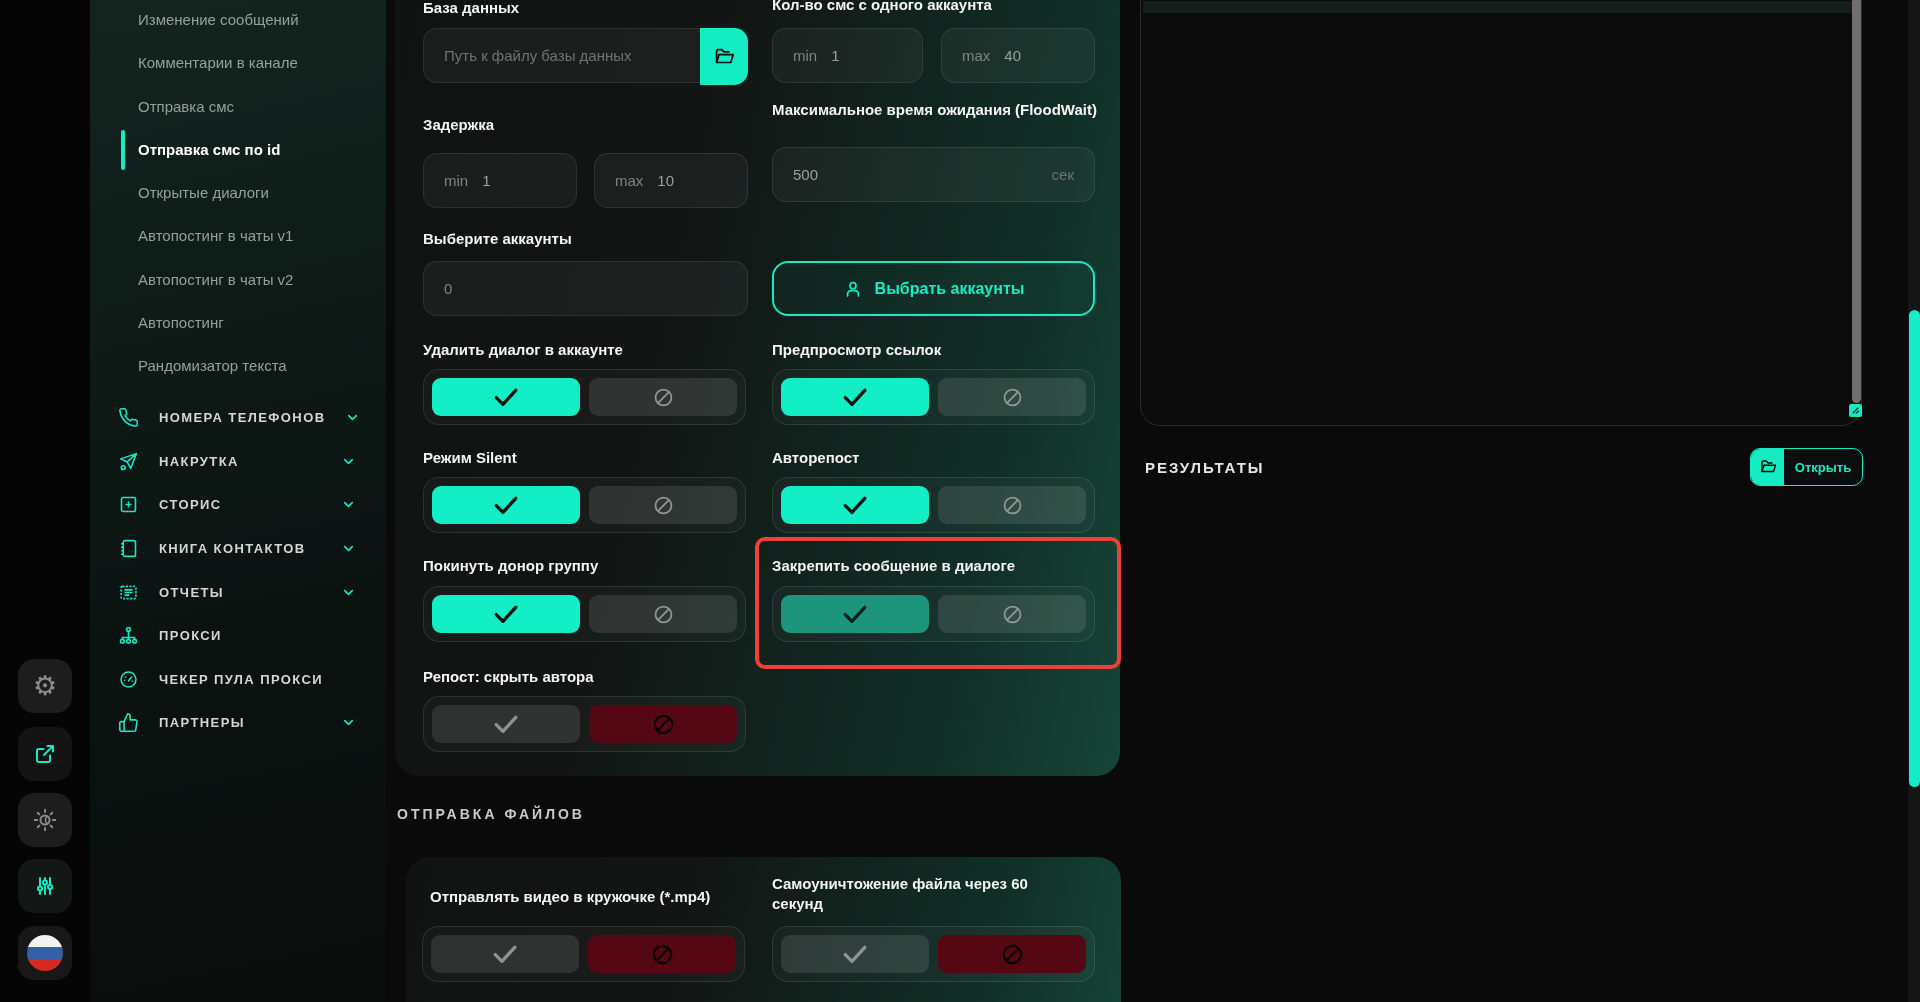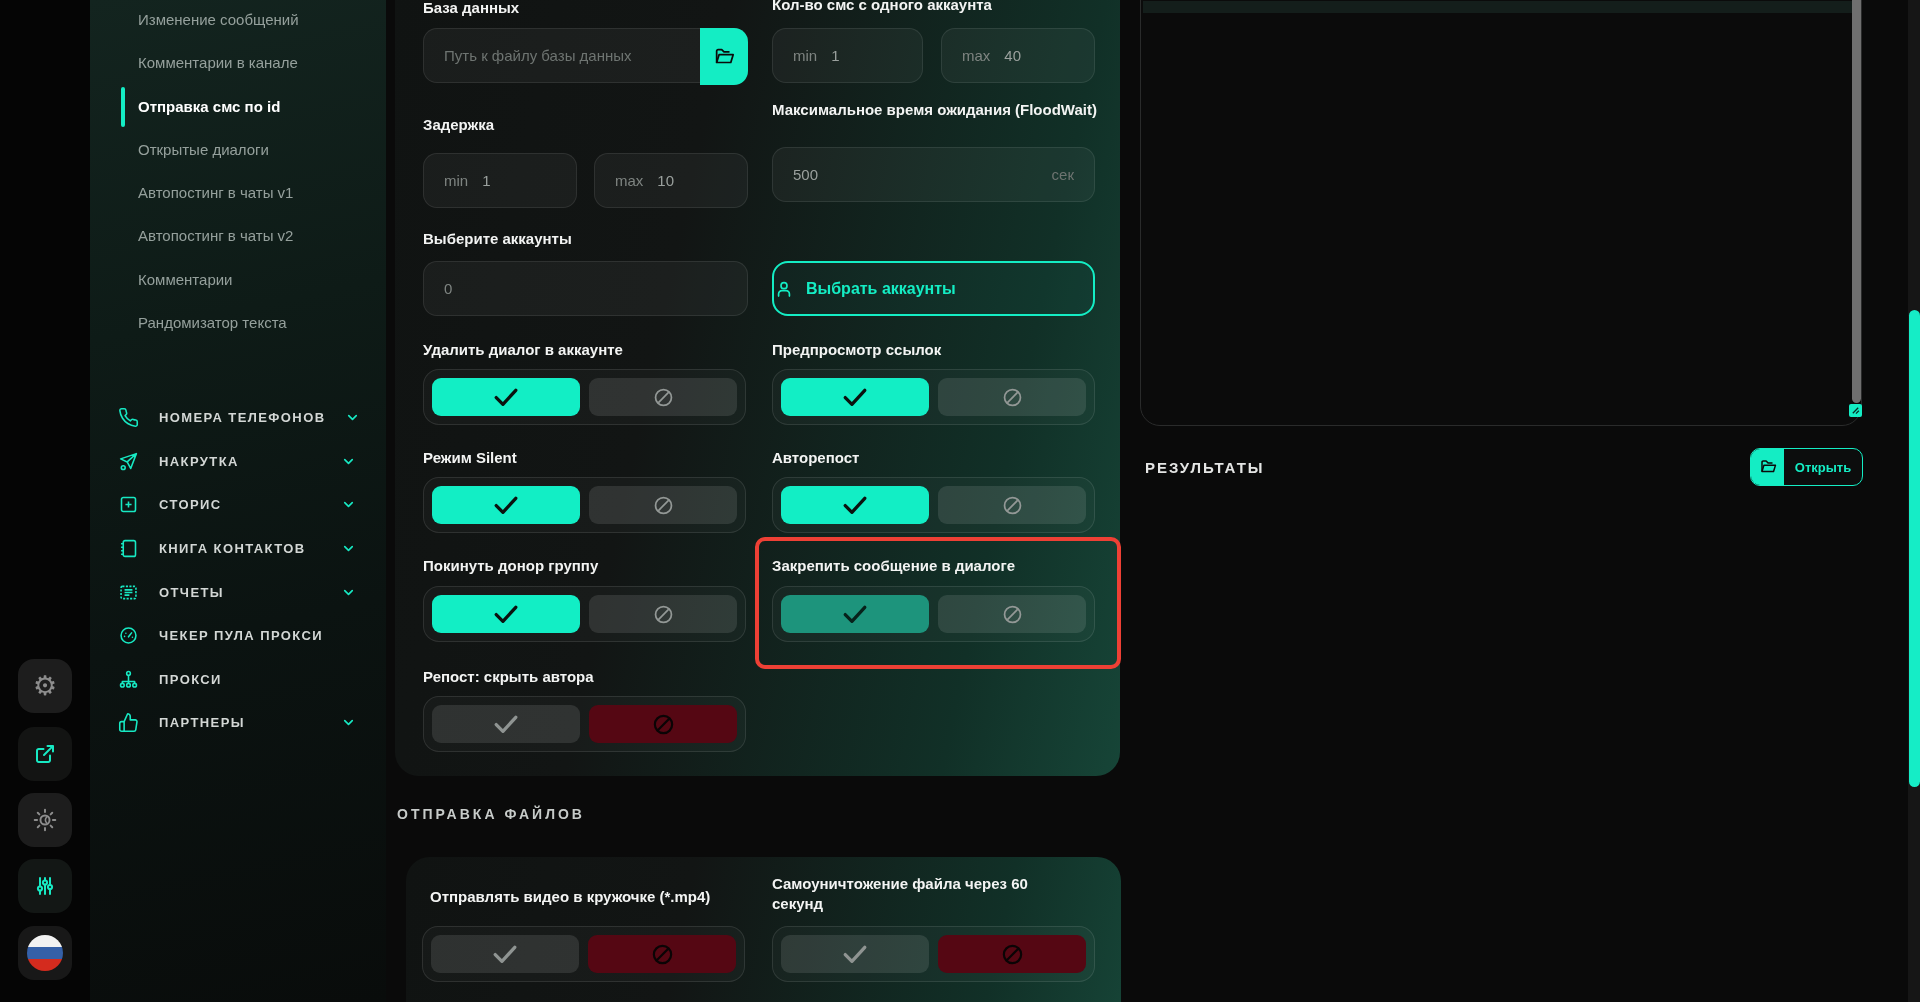--- a/index.html
+++ b/index.html
@@ -43,21 +43,21 @@
     color:#7e8481;font-size:15px;}
   .finput .pad{padding-left:20px;display:flex;gap:14px;}
   .finput .suffix{margin-left:auto;padding-right:20px;color:#6e7471;}
   .finput input{background:transparent;border:none;outline:none;color:#9aa09d;font-size:15px;
     padding-left:20px;width:100%;font-family:inherit;}
   .finput input::placeholder{color:#6e7471;opacity:1;}
   #db-input{padding-right:50px;}
   #db-folder-btn{position:absolute;right:-1px;top:-1px;width:48px;height:57px;background:#14edc4;
     border-radius:0 14px 14px 0;display:flex;align-items:center;justify-content:center;color:#0b0b0b;cursor:pointer;}
   .btn-outline{position:absolute;box-sizing:border-box;border:2px solid #14edc4;border-radius:16px;
-    background:rgba(20,237,196,0.04);display:flex;align-items:center;justify-content:flex-start;gap:12px;
+    background:rgba(20,237,196,0.04);display:flex;align-items:center;justify-content:center;gap:12px;
     color:#14edc4;font-size:16px;font-weight:700;cursor:pointer;white-space:nowrap;}
 
   
   .toggle{position:absolute;width:323px;height:56px;box-sizing:border-box;border-radius:16px;
     border:1px solid rgba(255,255,255,0.10);background:rgba(255,255,255,0.028);
     display:flex;gap:9px;padding:8px;}
   .tbtn{flex:1;border-radius:9px;display:flex;align-items:center;justify-content:center;cursor:pointer;}
   .v-on{background:#12eec5;color:#0b120f;}
   .v-muted{background:#1d947c;color:#07221b;}
   .v-idle{background:rgba(255,255,255,0.105);color:#8f9492;}
@@ -119,25 +119,26 @@
           <div style="background:#3560a8"></div>
           <div style="background:#d42b1e"></div>
       </div>
     </div>
   </div>
 
   <nav id="sidebar" class="abs">
     <ul id="submenu">
       <li>Изменение сообщений</li>
       <li>Комментарии в канале</li>
+      <li>Отправка смс</li>
       <li class="active">Отправка смс по id</li>
       <li>Открытые диалоги</li>
       <li>Автопостинг в чаты v1</li>
       <li>Автопостинг в чаты v2</li>
-      <li>Комментарии</li>
+      <li>Автопостинг</li>
       <li>Рандомизатор текста</li>
     </ul>
     <ul id="sections">
       <li>
         <svg width="21" height="21" viewBox="0 0 24 24" fill="none" stroke="currentColor" stroke-width="1.8" stroke-linejoin="round">
             <path d="M22 16.92v3a2 2 0 0 1-2.18 2 19.79 19.79 0 0 1-8.63-3.07 19.5 19.5 0 0 1-6-6 19.79 19.79 0 0 1-3.07-8.67A2 2 0 0 1 4.11 2h3a2 2 0 0 1 2 1.72 12.84 12.84 0 0 0 .7 2.81 2 2 0 0 1-.45 2.11L8.09 9.91a16 16 0 0 0 6 6l1.27-1.27a2 2 0 0 1 2.11-.45 12.84 12.84 0 0 0 2.81.7A2 2 0 0 1 22 16.92z"></path>
           </svg>
         <span>НОМЕРА ТЕЛЕФОНОВ</span>
         <svg class="chev" width="15" height="15" viewBox="0 0 24 24" fill="none" stroke="currentColor" stroke-width="2.6" stroke-linecap="round" stroke-linejoin="round">
             <path d="M6 9l6 6 6-6"></path>
@@ -175,38 +176,38 @@
       </li>
       <li>
         <svg width="21" height="21" viewBox="0 0 24 24" fill="none" stroke="currentColor" stroke-width="1.8" stroke-linejoin="round">
             <rect x="3.5" y="5" width="17" height="14" rx="1.5" stroke-dasharray="2.4 1.6"></rect>
             <path d="M7.5 9h9M7.5 12h9M7.5 15h5.5"></path>
           </svg>
         <span>ОТЧЕТЫ</span>
         <svg class="chev" width="15" height="15" viewBox="0 0 24 24" fill="none" stroke="currentColor" stroke-width="2.6" stroke-linecap="round" stroke-linejoin="round">
             <path d="M6 9l6 6 6-6"></path>
           </svg>
-      </li>
-      <li>
-        <svg width="21" height="21" viewBox="0 0 24 24" fill="none" stroke="currentColor" stroke-width="1.8" stroke-linecap="round">
-            <circle cx="12" cy="12" r="8.5"></circle>
-            <path d="M12 13.5 15.5 9"></path>
-            <path d="M7.5 13h.01M16.5 14h.01M9 9.5h.01"></path>
-          </svg>
-        <span>ЧЕКЕР ПУЛА ПРОКСИ</span>
       </li>
       <li>
         <svg width="21" height="21" viewBox="0 0 24 24" fill="none" stroke="currentColor" stroke-width="1.8" stroke-linejoin="round">
             <circle cx="12" cy="5" r="2.1"></circle>
             <circle cx="5" cy="18.5" r="2.1"></circle>
             <circle cx="12" cy="18.5" r="2.1"></circle>
             <circle cx="19" cy="18.5" r="2.1"></circle>
             <path d="M12 7.2v4M5 16.3v-2.1h14v2.1M12 11.2v5.1"></path>
           </svg>
         <span>ПРОКСИ</span>
+      </li>
+      <li>
+        <svg width="21" height="21" viewBox="0 0 24 24" fill="none" stroke="currentColor" stroke-width="1.8" stroke-linecap="round">
+            <circle cx="12" cy="12" r="8.5"></circle>
+            <path d="M12 13.5 15.5 9"></path>
+            <path d="M7.5 13h.01M16.5 14h.01M9 9.5h.01"></path>
+          </svg>
+        <span>ЧЕКЕР ПУЛА ПРОКСИ</span>
       </li>
       <li>
         <svg width="21" height="21" viewBox="0 0 24 24" fill="none" stroke="currentColor" stroke-width="1.8" stroke-linejoin="round">
             <path d="M14 9V5a3 3 0 0 0-3-3L7 11v11h11.28a2 2 0 0 0 2-1.7l1.38-9a2 2 0 0 0-2-2.3zM7 22H4a2 2 0 0 1-2-2v-7a2 2 0 0 1 2-2h3"></path>
           </svg>
         <span>ПАРТНЕРЫ</span>
         <svg class="chev" width="15" height="15" viewBox="0 0 24 24" fill="none" stroke="currentColor" stroke-width="2.6" stroke-linecap="round" stroke-linejoin="round">
             <path d="M6 9l6 6 6-6"></path>
           </svg>
       </li>

